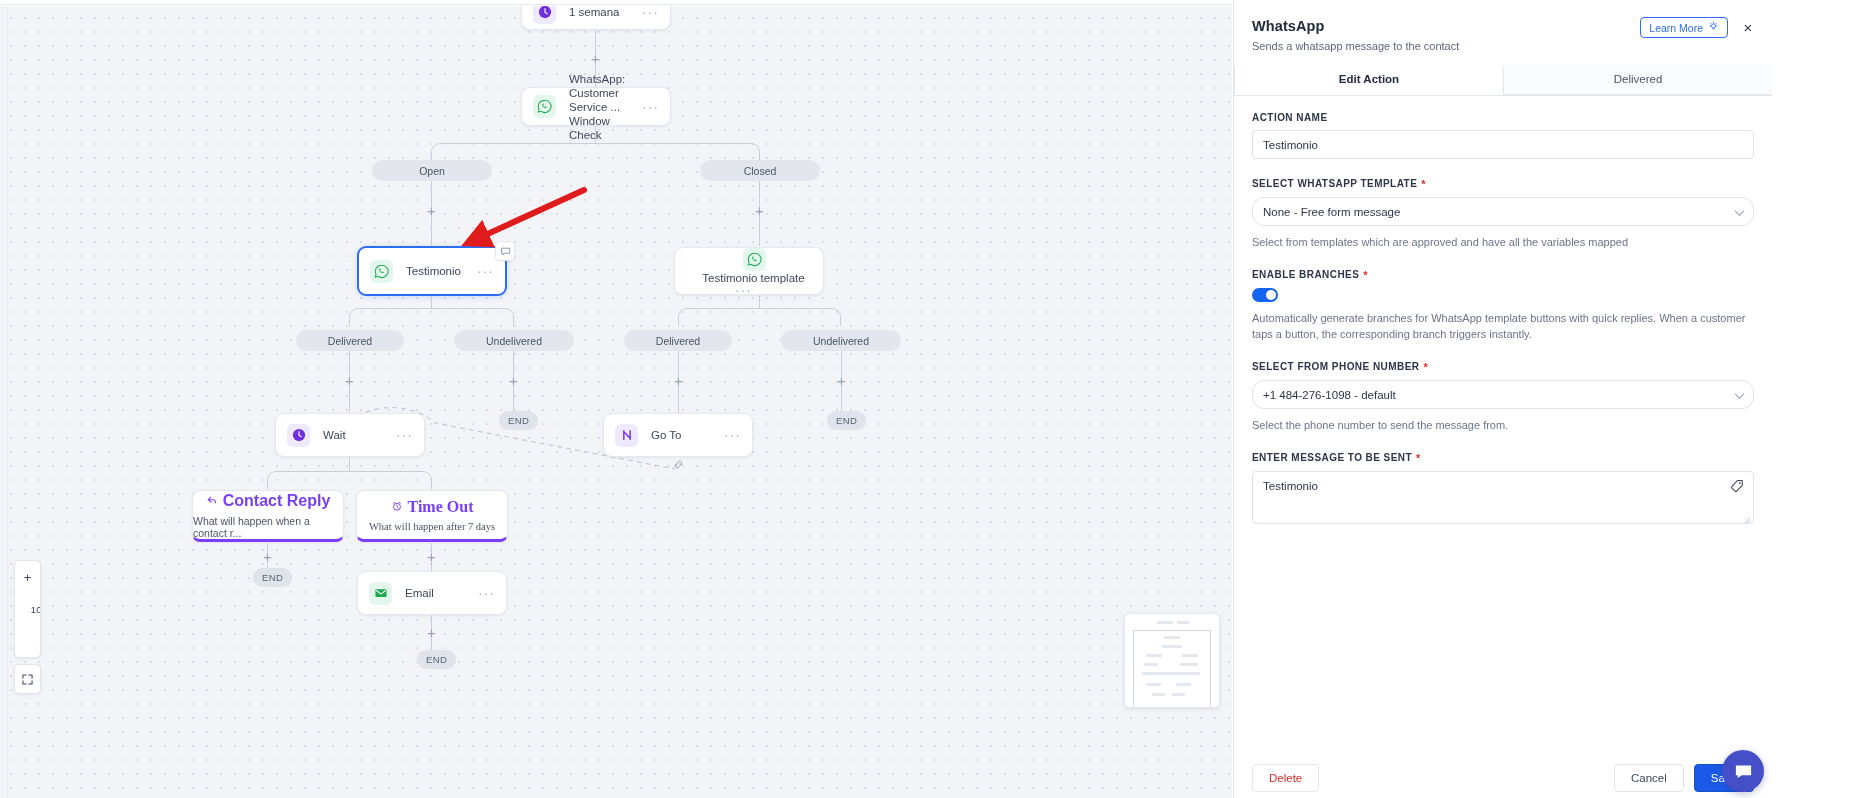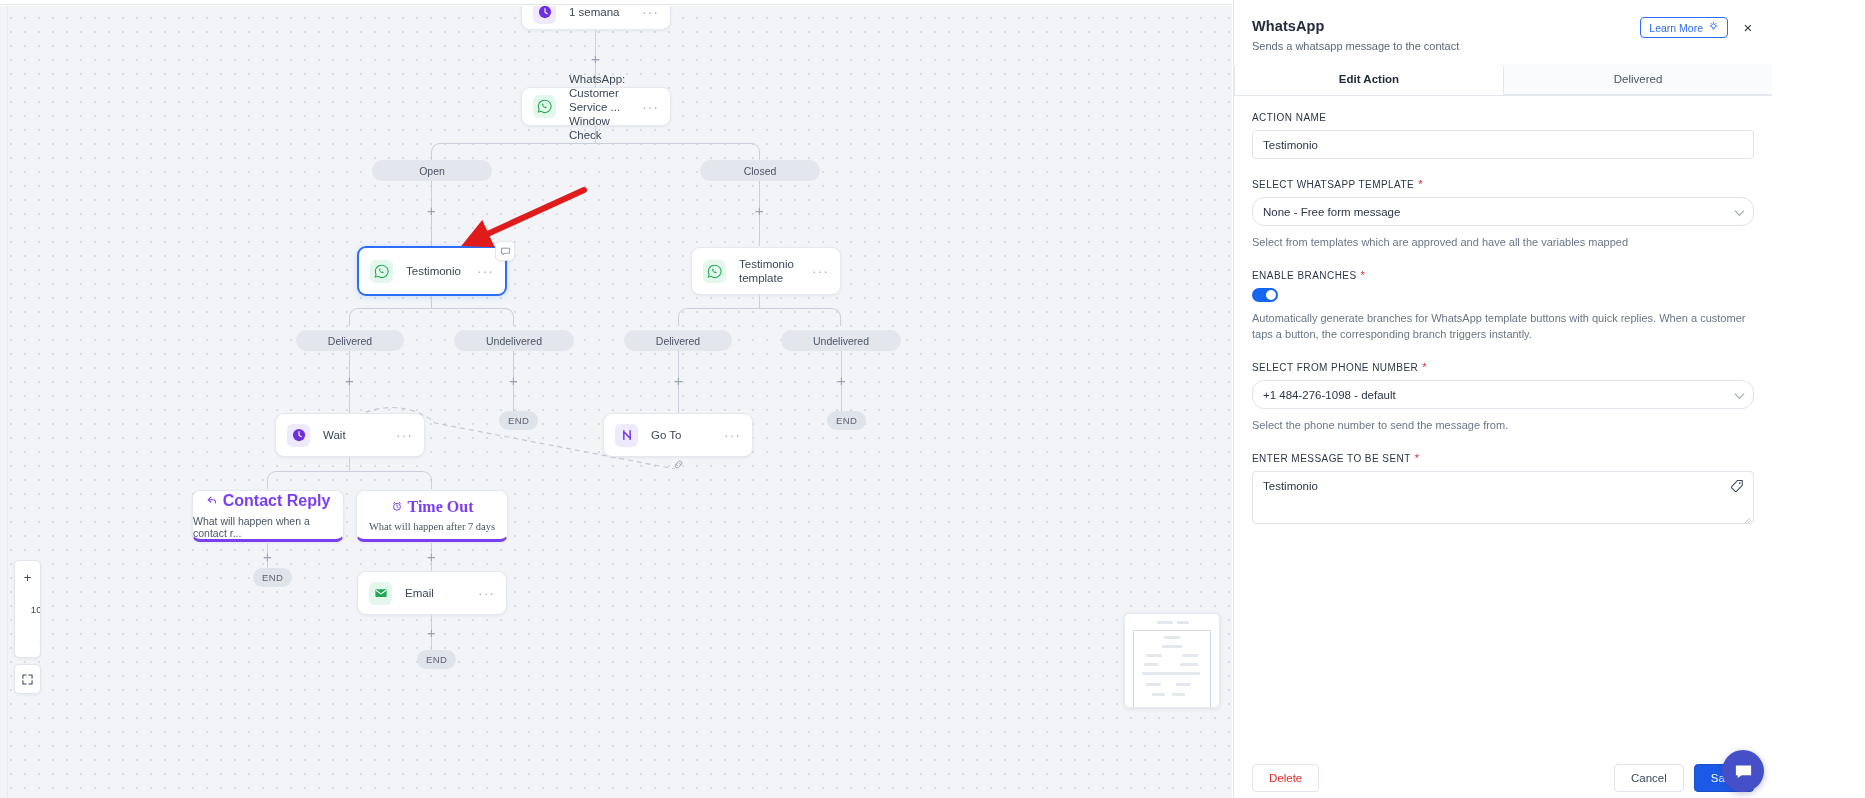--- a/index.html
+++ b/index.html
@@ -178,22 +178,22 @@
   }
   .tab.active {
     background: #fff; color: #222c3c; font-weight: 700;
     border-left: 1px solid #e3e7ee; border-right: 1px solid #e3e7ee;
     border-bottom: 1px solid #fff;
     border-top-left-radius: 4px; border-top-right-radius: 4px;
   }
 
   .form { padding: 16px 18px 0 18px; }
   .fld-label {
-    font-size: 10px; font-weight: 400; color: #2c3648;
-    letter-spacing: .45px; margin-bottom: 7px; display: flex; align-items: center; gap: 4px;
+    font-size: 10px; font-weight: 700; color: #2c3648;
+    letter-spacing: .45px; margin-bottom: 7px; display: flex; align-items: flex-start; gap: 4px;
   }
   .req { color: #e02b2b; font-size: 11px; }
   .txtinput {
     width: 100%; height: 29px; border: 1px solid #dfe3ea; border-radius: 4px;
     padding: 0 10px; font-size: 11.5px; color: #2c3648;
     font-family: "Liberation Sans", sans-serif; background: #fff;
   }
   .selectbox {
     position: relative; width: 100%; height: 29px; border: 1px solid #dfe3ea;
     border-radius: 12px; padding: 0 26px 0 10px; font-size: 11.5px; color: #2c3648;
@@ -313,21 +313,21 @@
       </span>
       <span class="node-label">Testimonio</span>
       <span class="node-dots">···</span>
     </div>
     <div class="comment-badge" style="left:495px; top:235px;">
       <svg width="11" height="11" viewBox="0 0 16 16">
           <path d="M2 3.2h12v7.3H7.2L4.4 13v-2.5H2z" fill="none" stroke="#7d8594" stroke-width="1.2" stroke-linejoin="round"></path>
         </svg>
     </div>
 
-    <div class="node" style="left:691px; top:241px; width:150px; height:48px;">
+    <div class="node" style="left:674px; top:241px; width:150px; height:48px;flex-direction:column;">
       <span class="node-icon ic-green">
         <svg width="15" height="15" viewBox="0 0 16 16">
             <path d="M8 1.3A6.6 6.6 0 0 0 2.2 11l-.8 3 3.1-.8A6.6 6.6 0 1 0 8 1.3z" fill="none" stroke="#1da851" stroke-width="1.1"></path>
             <path d="M5.8 5c.2-.4.6-.3.8.1l.4.9c.1.3 0 .5-.2.6l-.3.3c.4.8 1 1.3 1.7 1.6l.3-.3c.2-.2.4-.2.6-.1l.9.4c.4.2.4.6.1.8-.4.4-1 .6-1.7.3-1.3-.5-2.4-1.6-2.9-2.9-.2-.6 0-1.2.3-1.7z" fill="#1da851"></path>
           </svg>
       </span>
       <span class="node-label">Testimonio template</span>
       <span class="node-dots">···</span>
     </div>
 

